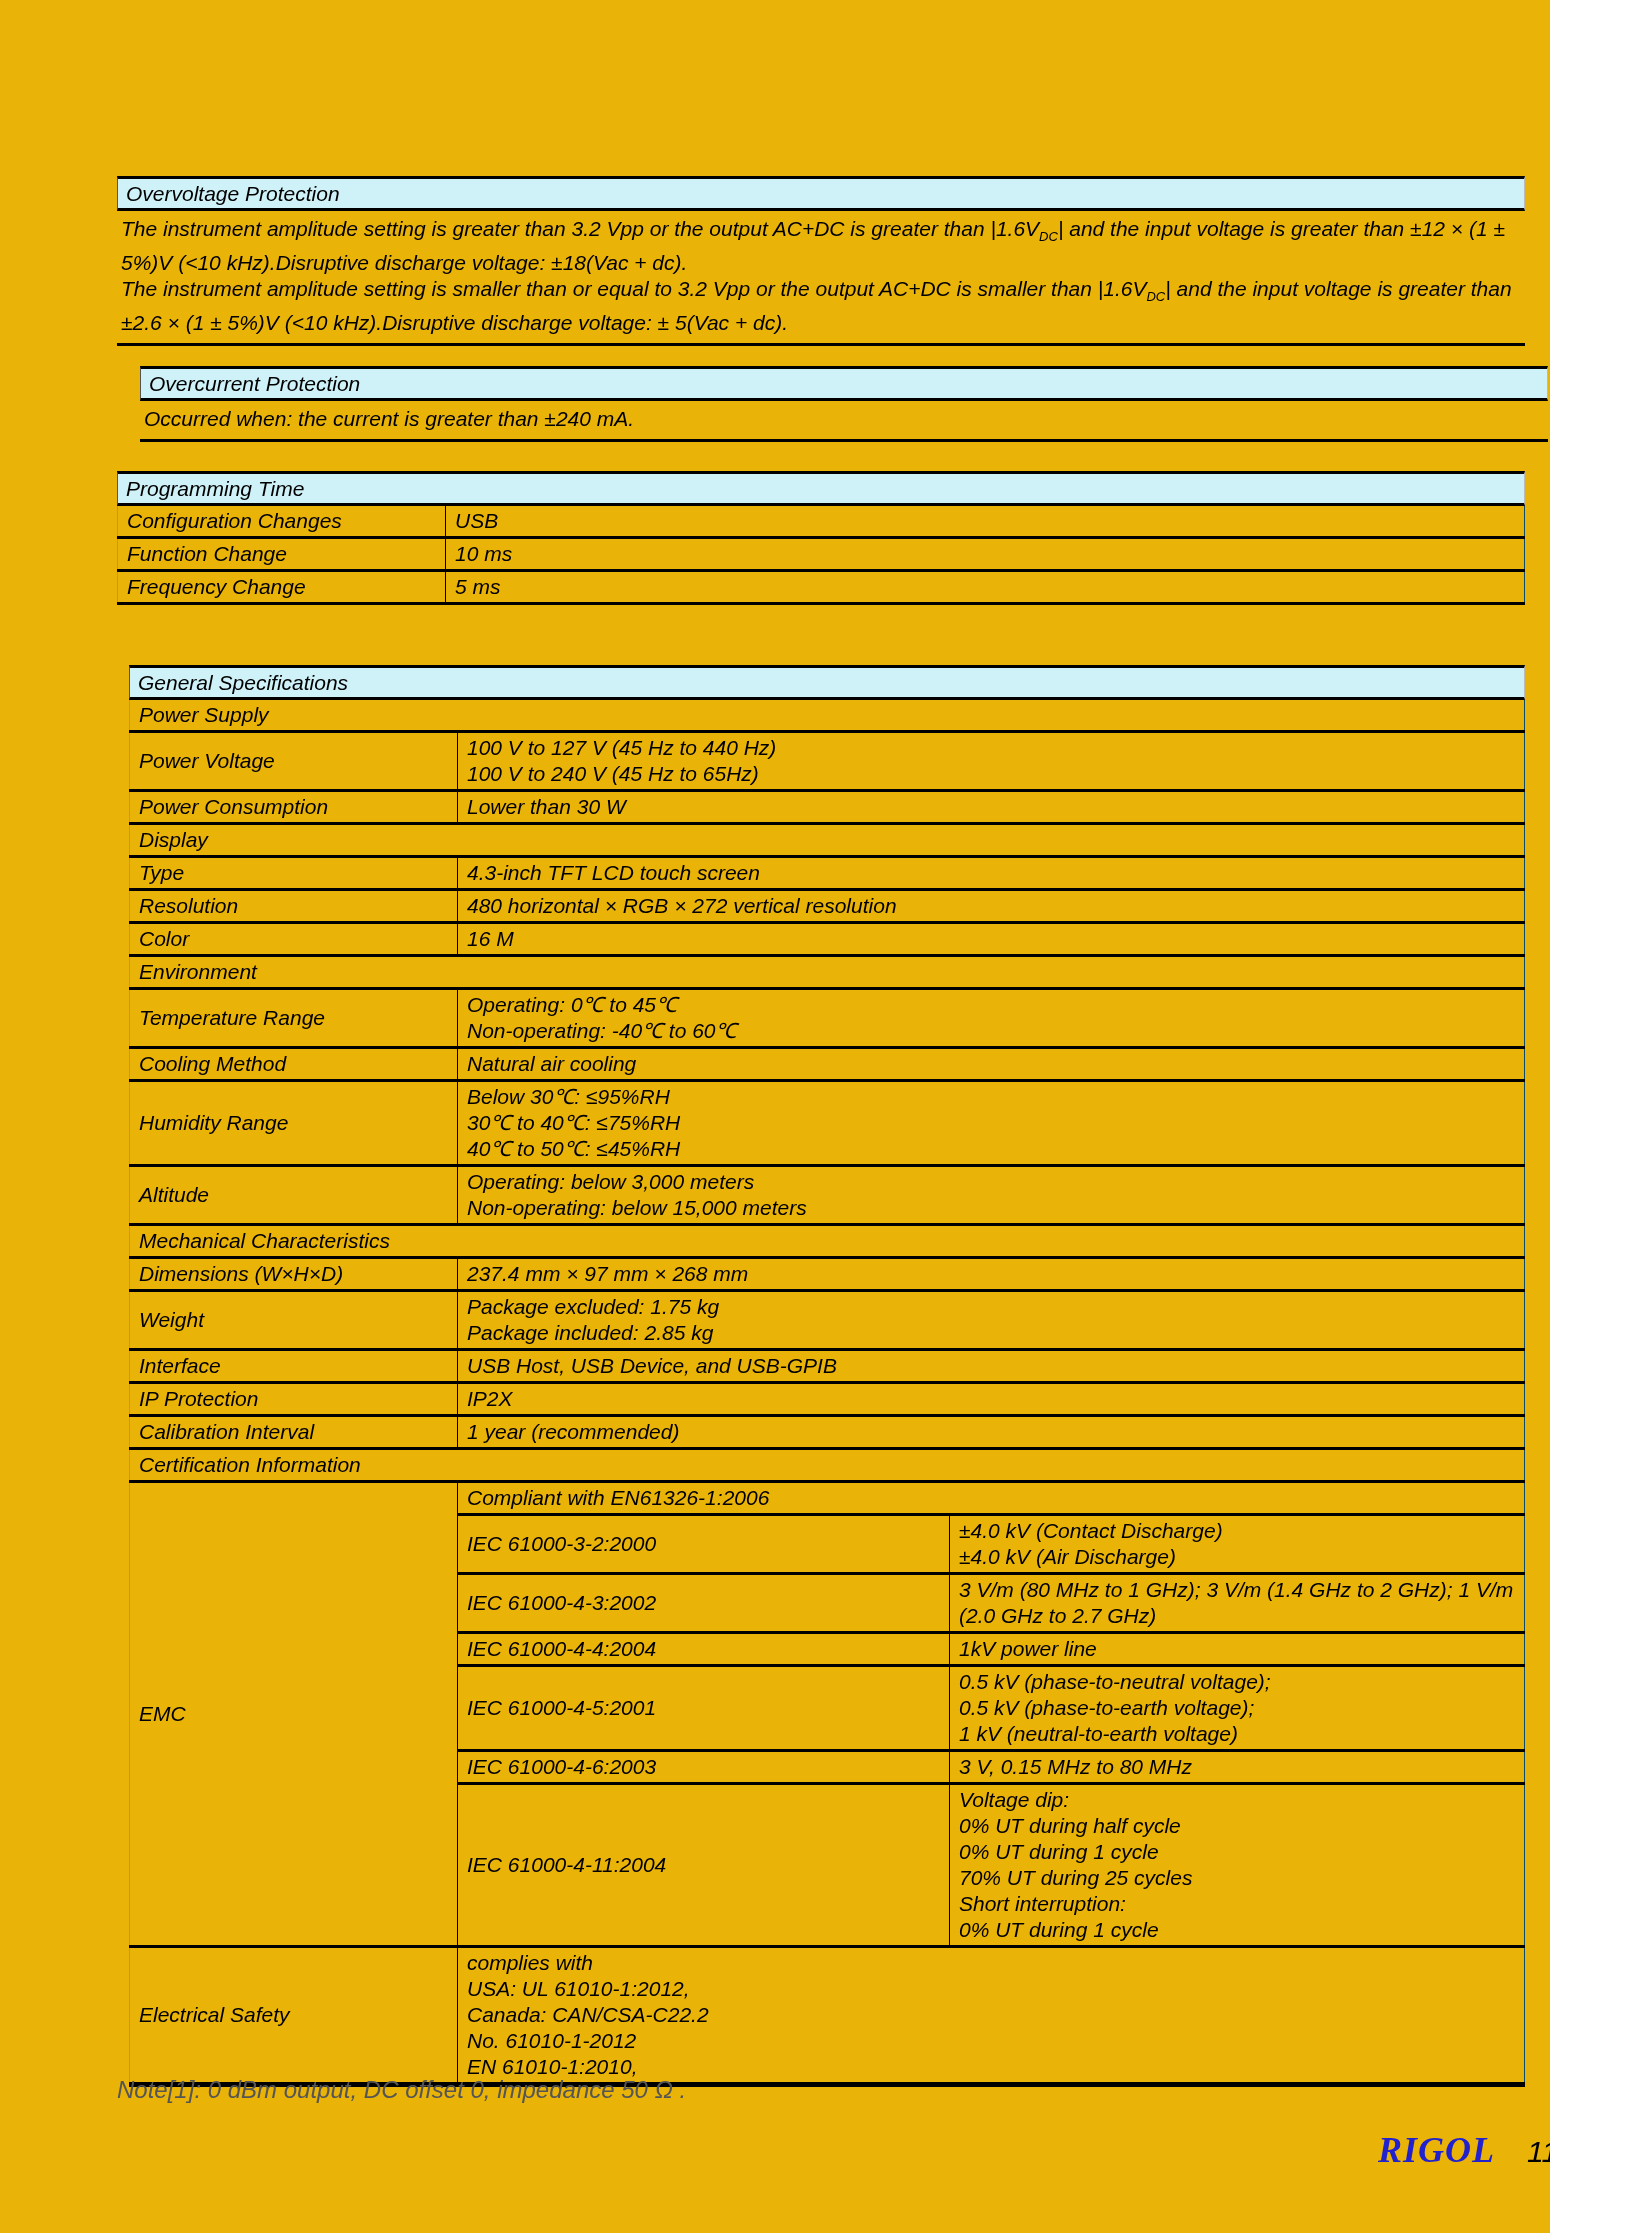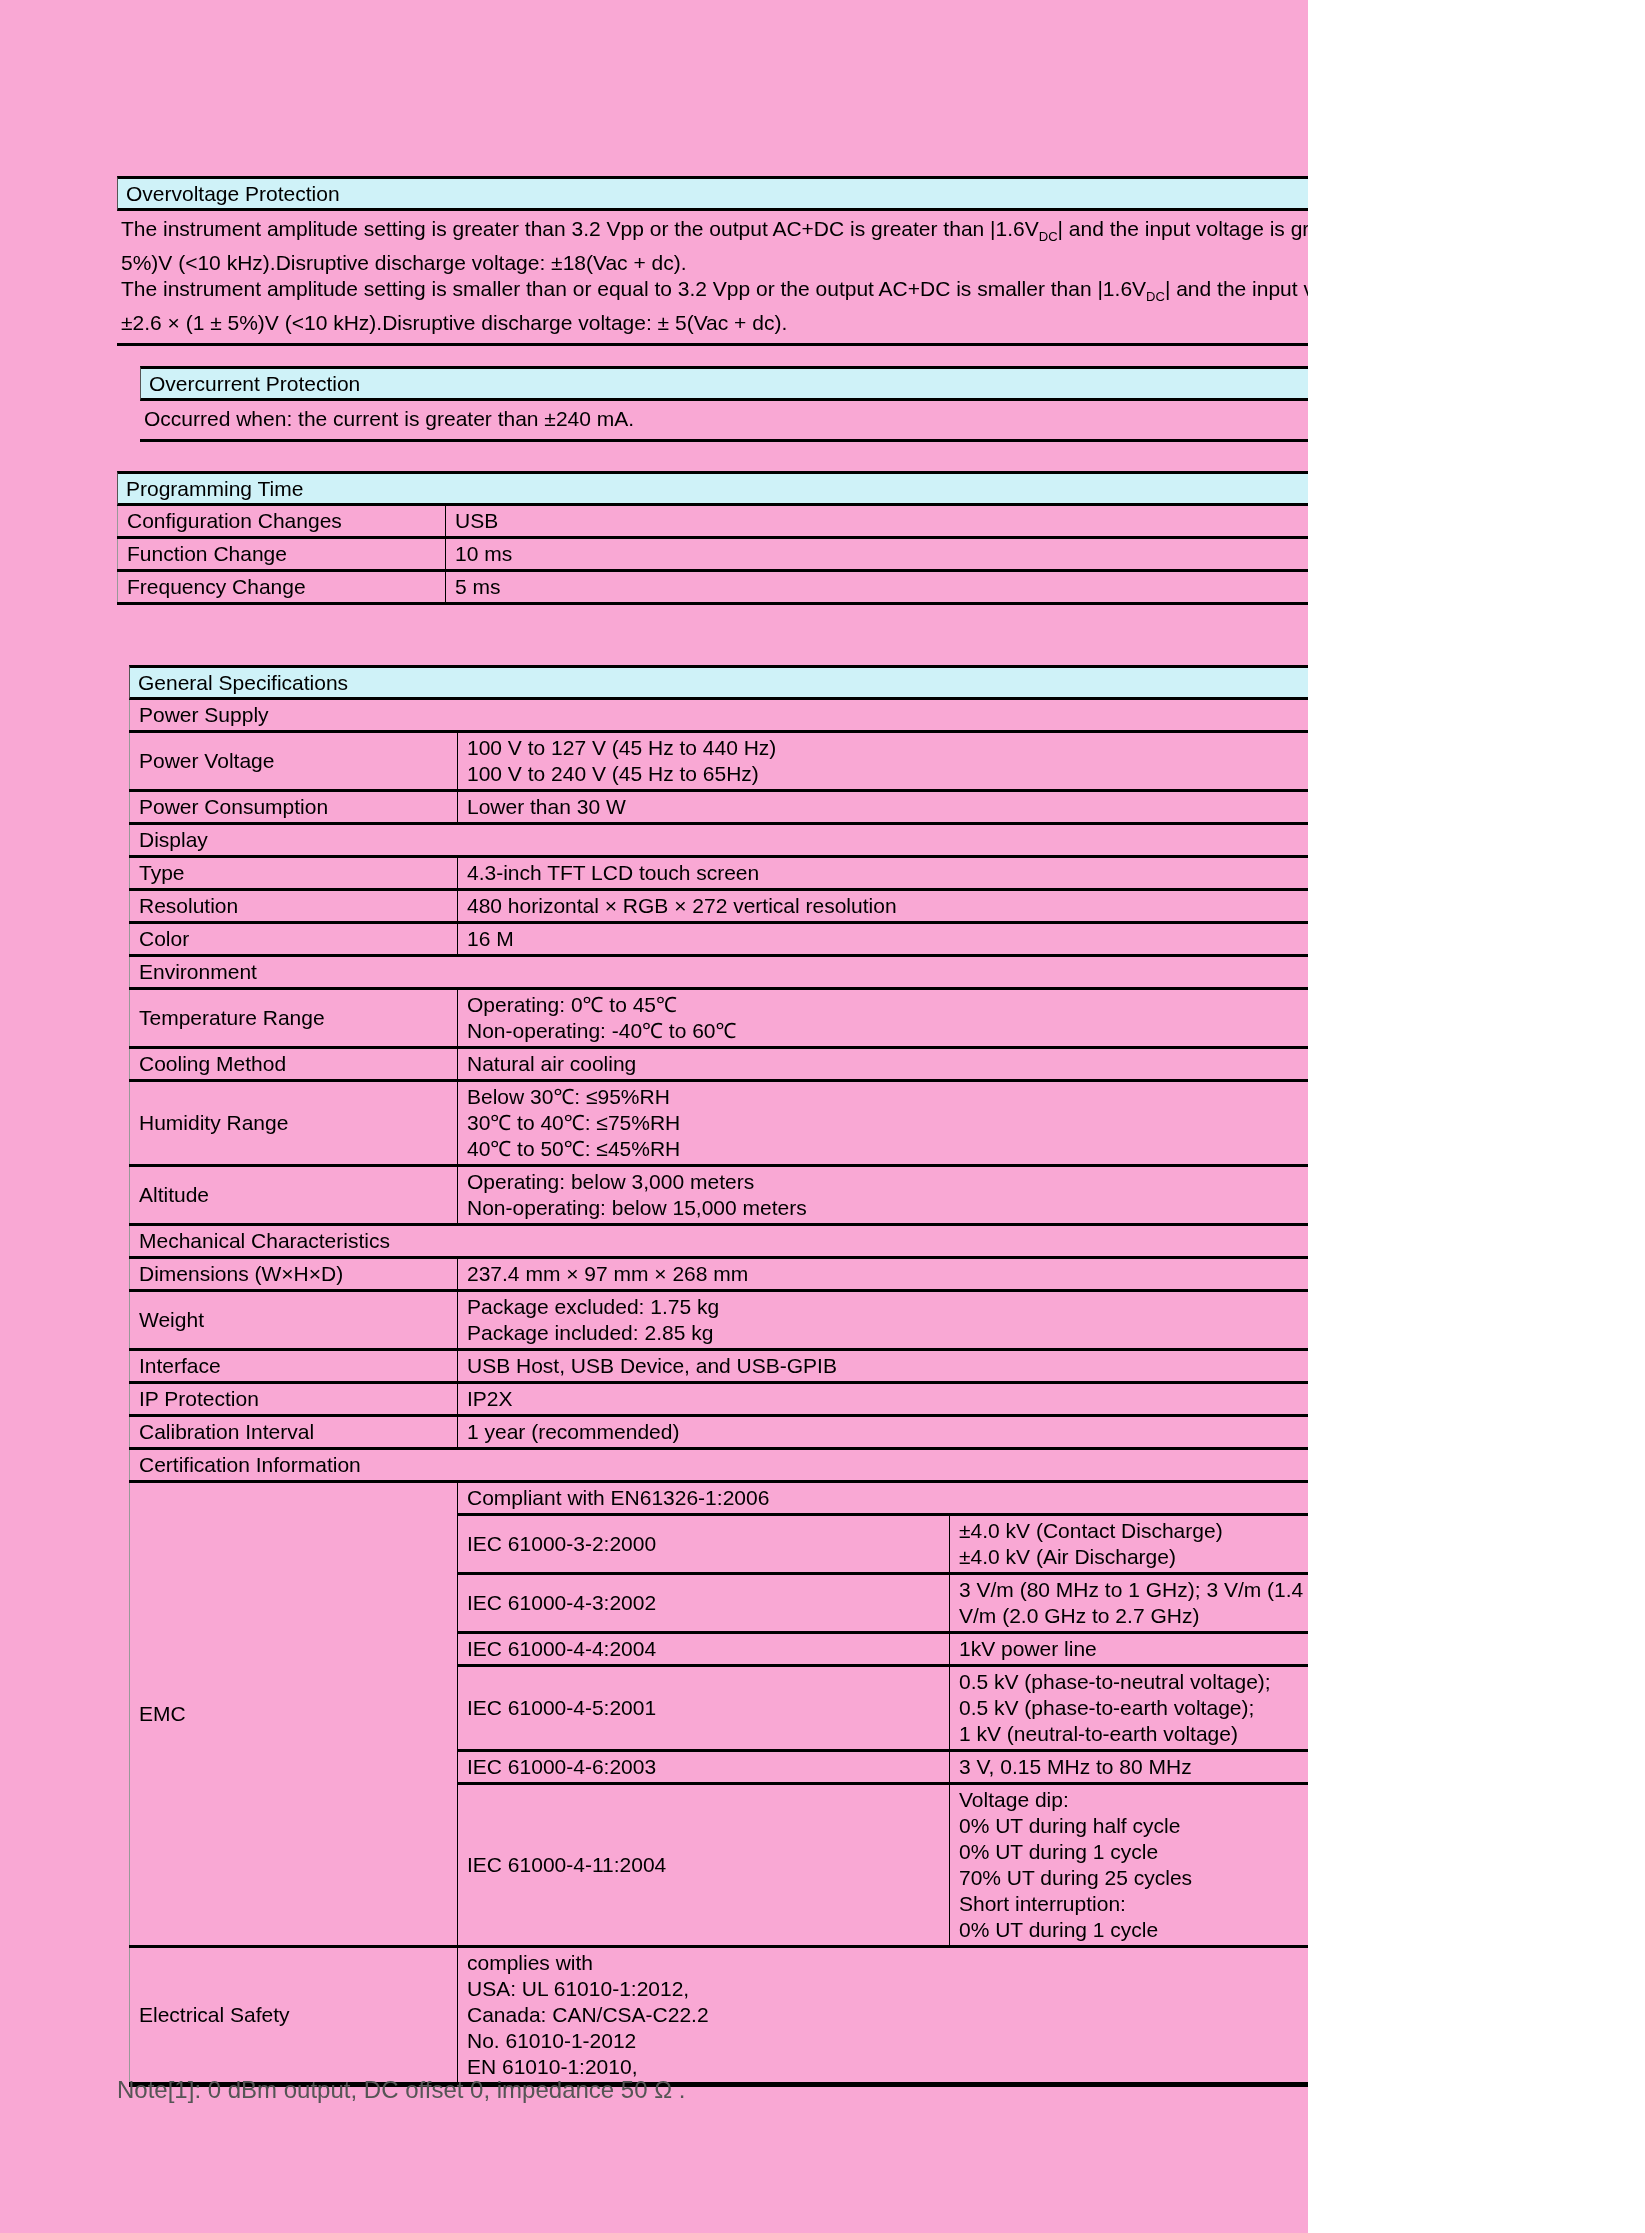--- a/index.html
+++ b/index.html
@@ -1,24 +1,25 @@
 <!DOCTYPE html>
 <html style="--cyan: #CFF2F8; --logo-blue: #2121CE;"><head>
 <meta charset="utf-8">
 <style>
   * { margin:0; padding:0; box-sizing:border-box; }
   html,body { background:#ffffff; }
   .page {
     position:relative;
-    width:1308px; height:2234px;
-    background:#f9a8d4;
+    width:1550px; height:2234px;
+    background:#eab308;
     font-family:"Liberation Sans", sans-serif;
     font-size:21px;
     color:#000;
     overflow:hidden;
+    font-style:italic;
   }
   .block { position:absolute; left:117px; width:1408px; }
 
   .sec-header {
     background:var(--cyan,#CFF2F8);
     border-top:3px solid #000;
     border-bottom:3px solid #000;
     border-left:1px solid #555;
     border-right:1px solid #bbb;
     padding:2px 8px;
@@ -30,21 +31,21 @@
     border-bottom:3px solid #000;
   }
   .para { margin:0; }
   sub.vdc { font-size:0.62em; }
 
   table.spec {
     width:100%;
     border-collapse:collapse;
     table-layout:fixed;
     border-left:1px solid #999;
-    border-right:4px solid #0c4a6e;
+    border-right:1px solid #0c4a6e;
   }
   table.spec td {
     border-bottom:3px solid #000;
     padding:2px 9px;
     line-height:26px;
     vertical-align:middle;
     white-space:pre-line;
     overflow:hidden;
   }
   td.c1 { border-right:1px solid #000; }

